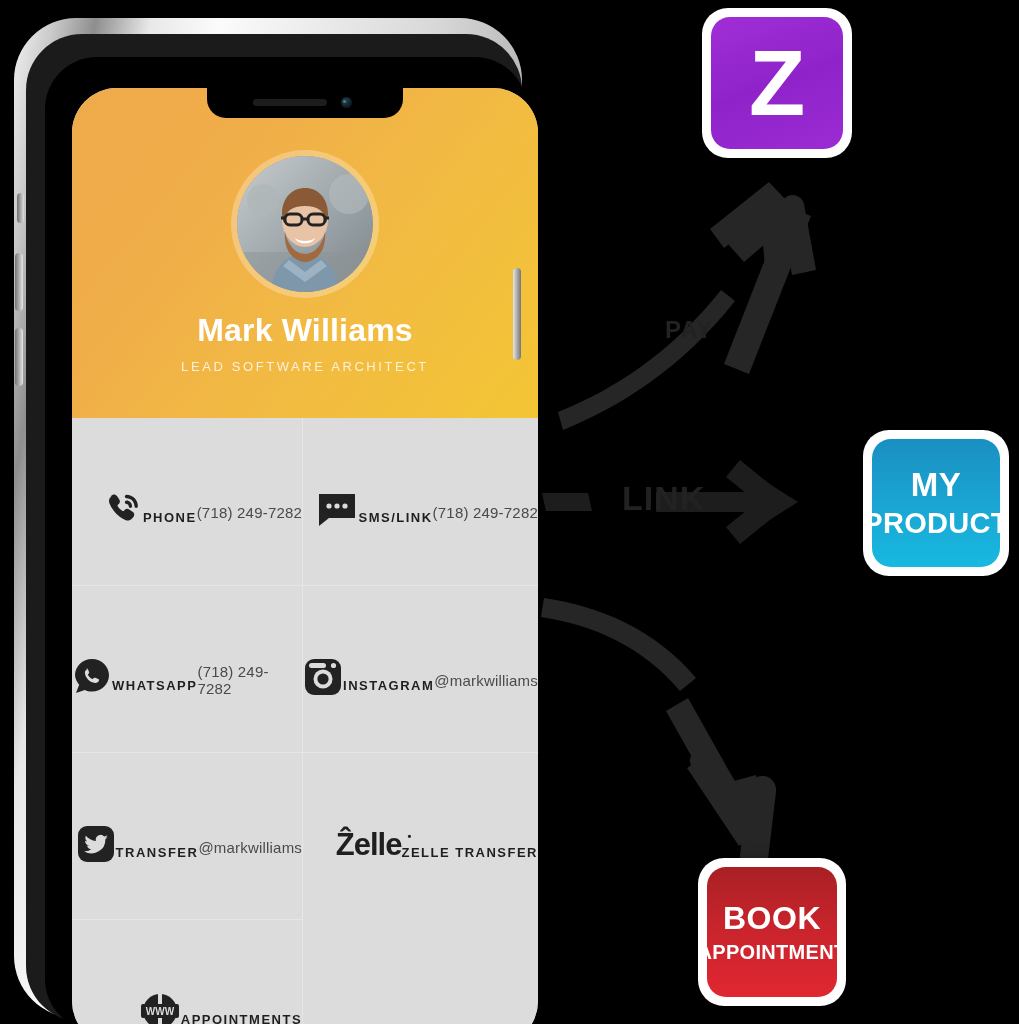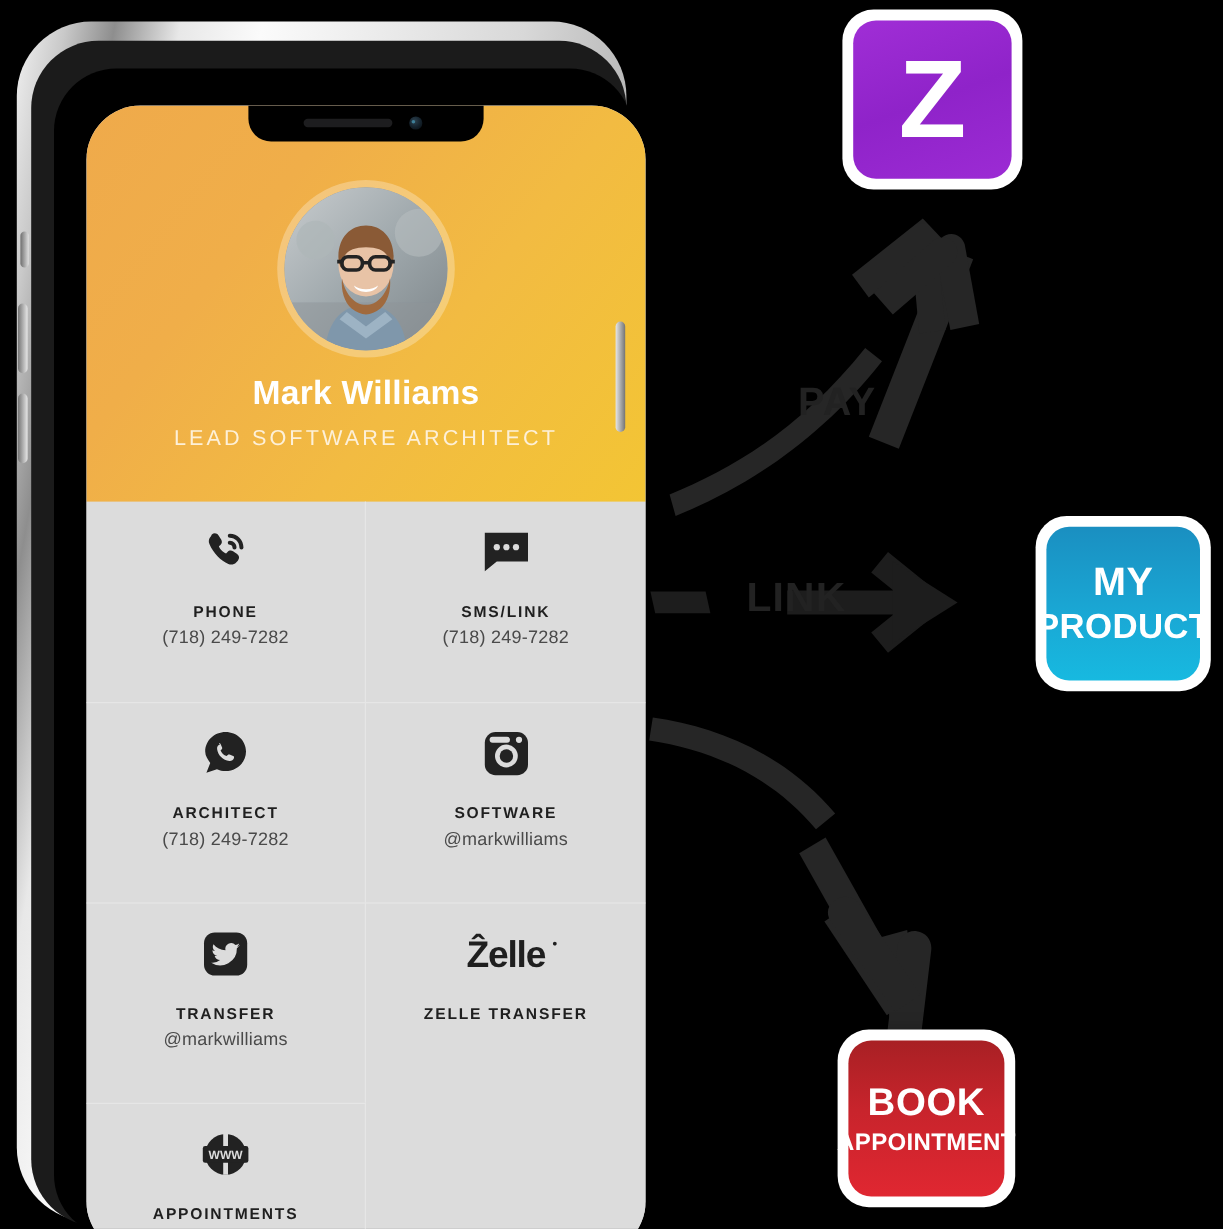--- a/index.html
+++ b/index.html
@@ -32,27 +32,27 @@
   .btn-power{position:absolute;right:1px;top:250px;width:8px;height:92px;border-radius:4px;
     background:linear-gradient(270deg,#747474,#e6e6e6);z-index:8;}
 
   
   .card-header{position:relative;height:330px;
     background:linear-gradient(128deg,#efaa4b 0%,#f0ae49 30%,#f2bb42 62%,#f3c534 100%);
     display:flex;flex-direction:column;align-items:center;}
   .avatar{margin-top:68px;width:136px;height:136px;border-radius:50%;
     box-shadow:0 0 0 6px rgba(255,255,255,.28);overflow:hidden;position:relative;background:#9aa3a8;}
   .avatar svg{display:block;width:136px;height:136px;}
-  .profile-name{margin-top:22px;color:#fff;font-size:28px;font-weight:700;letter-spacing:.2px;line-height:1;}
-  .profile-title{margin-top:13px;color:#fdf0d8;font-size:18px;font-weight:400;letter-spacing:2.6px;}
+  .profile-name{margin-top:22px;color:#fff;font-size:32px;font-weight:700;letter-spacing:.2px;line-height:1;}
+  .profile-title{margin-top:13px;color:#fdf0d8;font-size:13px;font-weight:400;letter-spacing:2.6px;}
 
   
   .contact-grid{display:grid;grid-template-columns:1fr 1fr;background:#dcdcdc;}
-  .contact-tile{height:167px;box-sizing:border-box;display:flex;flex-direction:column;
-    align-items:center;justify-content:flex-start;padding-top:16px;position:relative;}
+  .contact-tile{height:167px;box-sizing:border-box;display:flex;flex-direction:row;
+    align-items:center;justify-content:flex-end;padding-top:16px;position:relative;}
   .contact-tile:nth-child(odd){border-right:1px solid #e6e6e6;}
   .contact-tile:nth-child(n+3){border-top:1px solid #e6e6e6;}
   .tile-icon{height:52px;display:flex;align-items:center;justify-content:center;color:#222;}
   .tile-icon svg{display:block;}
   .tile-label{margin-top:16px;font-size:13px;font-weight:700;letter-spacing:1.5px;color:#1f1f1f;}
   .tile-value{margin-top:6px;font-size:15px;color:#4a4a4a;letter-spacing:.2px;}
   .zelle-word{font-size:31px;font-weight:700;color:#1f1f1f;letter-spacing:-1px;line-height:1;position:relative;}
   .zelle-word sup{font-size:11px;position:absolute;top:2px;right:-9px;}
 
   
@@ -70,21 +70,21 @@
   .badge-line1{font-weight:700;letter-spacing:.5px;line-height:1;}
   .badge-line2{font-weight:700;letter-spacing:.3px;line-height:1;}
   #badge-product .badge-line1{font-size:33px;}
   #badge-product .badge-line2{font-size:29px;margin-top:8px;}
   #badge-book .badge-line1{font-size:32px;}
   #badge-book .badge-line2{font-size:20px;margin-top:8px;}
   .zelle-z{font-size:92px;font-weight:700;line-height:1;color:#fff;}
 
   .flow-svg{position:absolute;left:0;top:0;width:491px;height:1024px;}
   .flow-label{position:absolute;color:#222;font-weight:700;line-height:1;}
-  #label-pay{left:137px;top:318px;font-size:33px;letter-spacing:1px;}
+  #label-pay{left:137px;top:318px;font-size:24px;letter-spacing:1px;}
   #label-link{left:94px;top:481px;font-size:34px;letter-spacing:1px;}
   #label-engage{left:100px;top:650px;font-size:34px;letter-spacing:1px;}
 </style>
 </head>
 <body>
 
 <div id="phone-mockup">
   <div class="phone-shadow"></div>
   <div class="phone-outer">
     <div class="phone-band">
@@ -159,36 +159,36 @@
               <div class="tile-value">(718) 249-7282</div>
             </div>
 
             <div class="contact-tile">
               <div class="tile-icon">
                 <svg width="40" height="40" viewBox="0 0 40 40" fill="currentColor">
                   <path d="M20 2c9.4 0 17 7.3 17 16.3S29.4 34.6 20 34.6c-2.6 0-5-.6-7.2-1.6L4 36l3.2-8.2C5.2 25.1 3 21.9 3 18.3 3 9.3 10.6 2 20 2z"></path>
                   <path d="M14.4 11.3c.5-.1 1.1 0 1.4.7l1.3 3c.2.5.1 1-.3 1.4l-1 1c.9 2.2 2.7 3.9 5 4.7l1-1c.4-.4 1-.5 1.5-.3l3 1.3c.7.3.9.9.7 1.5-.5 1.6-2.2 2.7-3.9 2.5-5.3-.6-9.5-4.7-10.2-10-.2-1.7.9-3.4 2.5-3.8z" fill="#dcdcdc"></path>
                 </svg>
               </div>
-              <div class="tile-label">ARCHITECT</div>
+              <div class="tile-label">WHATSAPP</div>
               <div class="tile-value">(718) 249-7282</div>
             </div>
 
 
             <div class="contact-tile">
               <div class="tile-icon">
                 <svg width="40" height="40" viewBox="0 0 40 40" fill="currentColor">
                   <rect x="2" y="2" width="36" height="36" rx="9"></rect>
                   <circle cx="20" cy="22" r="9.5" fill="#dcdcdc"></circle>
                   <circle cx="20" cy="22" r="5.6" fill="currentColor"></circle>
                   <rect x="6" y="6" width="17" height="5" rx="2.5" fill="#dcdcdc"></rect>
                   <circle cx="30.5" cy="8.5" r="2.6" fill="#dcdcdc"></circle>
                 </svg>
               </div>
-              <div class="tile-label">SOFTWARE</div>
+              <div class="tile-label">INSTAGRAM</div>
               <div class="tile-value">@markwilliams</div>
             </div>
 
             <div class="contact-tile">
               <div class="tile-icon">
                 <svg width="40" height="40" viewBox="0 0 40 40" fill="currentColor">
                   <rect x="2" y="2" width="36" height="36" rx="9"></rect>
                   <path d="M32 13.1c-.9.4-1.8.7-2.8.8 1-.6 1.8-1.5 2.1-2.7-.9.6-2 1-3.1 1.2a4.9 4.9 0 00-8.3 4.5c-4-.2-7.6-2.1-10-5.1-1.1 1.9-.6 4.4 1.3 5.6-.8 0-1.5-.2-2.2-.6 0 2.4 1.7 4.4 4 4.8-.7.2-1.4.2-2.1.1.6 2 2.4 3.4 4.5 3.4A9.8 9.8 0 018 27.2a13.9 13.9 0 0021.4-12c1-.7 1.9-1.6 2.6-2.6z" fill="#dcdcdc"></path>
                 </svg>
               </div>

